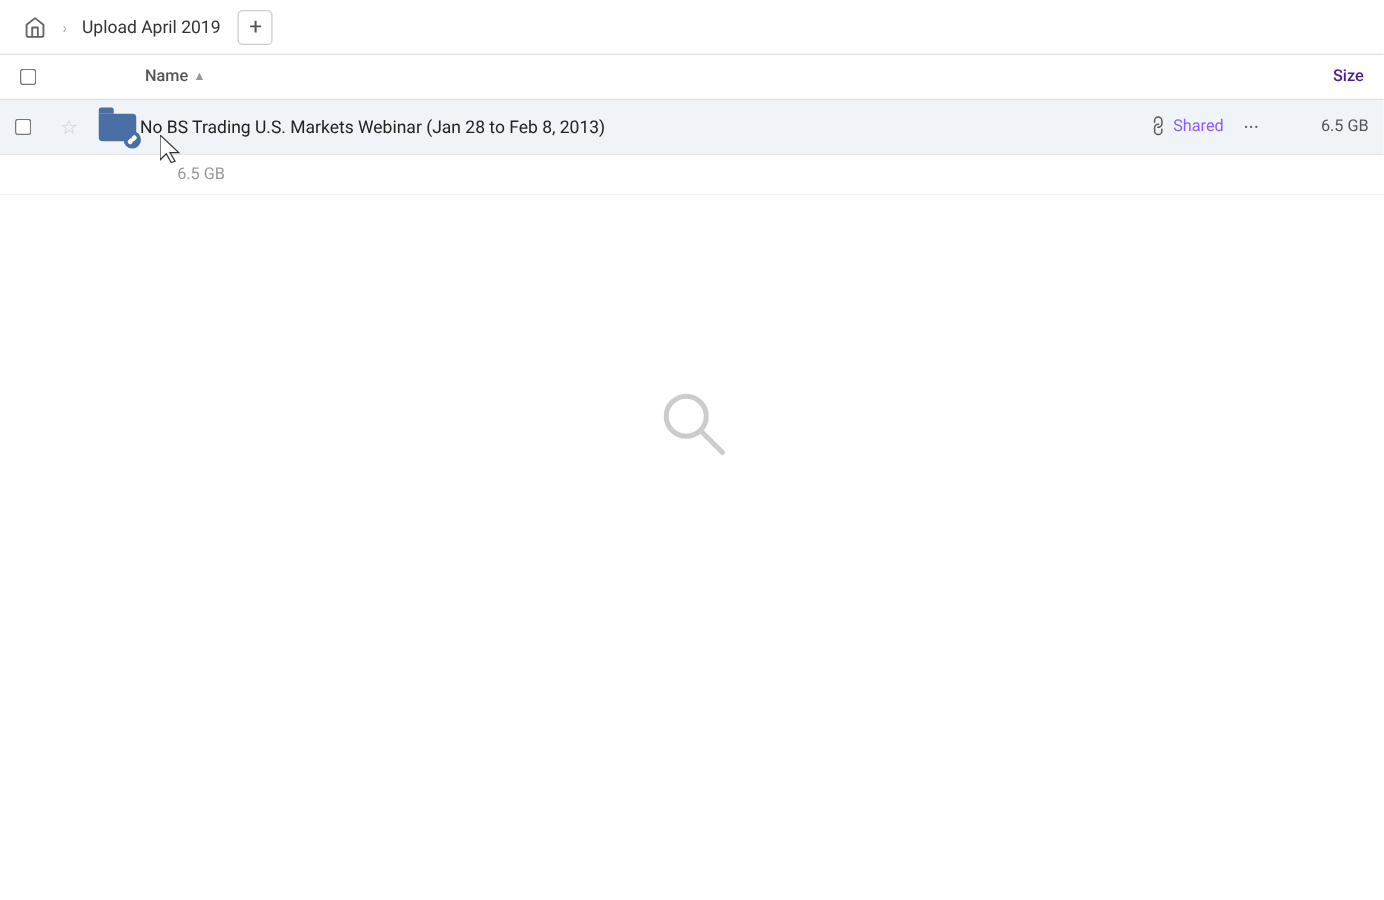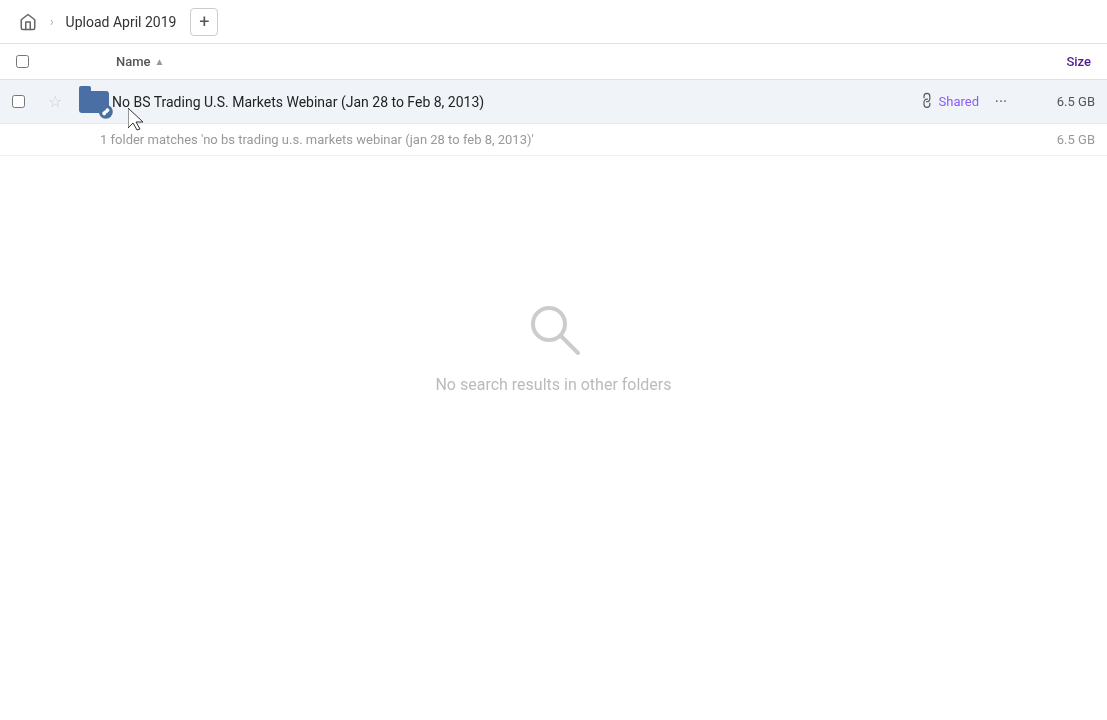--- a/index.html
+++ b/index.html
@@ -309,29 +309,27 @@
       <span>Shared</span>
     </div>
     <div class="more-btn">
       <span>···</span>
     </div>
   </div>
   <div class="row-size">6.5 GB</div>
 </div>
 
 <div class="summary-row">
-  <span class="summary-text">1 folder matches 'no bs trading u.s. markets webinar (jan 28 to feb 8, 2013)'</span>
   <span class="summary-size">6.5 GB</span>
 </div>
 
 <div class="empty-state">
   <svg class="empty-search-icon" viewBox="0 0 60 60" fill="none">
     <circle cx="25" cy="25" r="16" stroke="#ccc" stroke-width="4"></circle>
     <line x1="37" y1="37" x2="54" y2="54" stroke="#ccc" stroke-width="4" stroke-linecap="round"></line>
   </svg>
-  <span class="empty-text">No search results in other folders</span>
 </div>
 
 <div style="position:fixed; left:128px; top:108px; pointer-events:none; z-index:9999;">
   <svg width="20" height="24" viewBox="0 0 20 24">
     <path d="M0 0 L0 20 L5 15 L9 22 L12 21 L8 14 L15 14 Z" fill="white" stroke="#333" stroke-width="1"></path>
   </svg>
 </div>
 
 </body></html>

